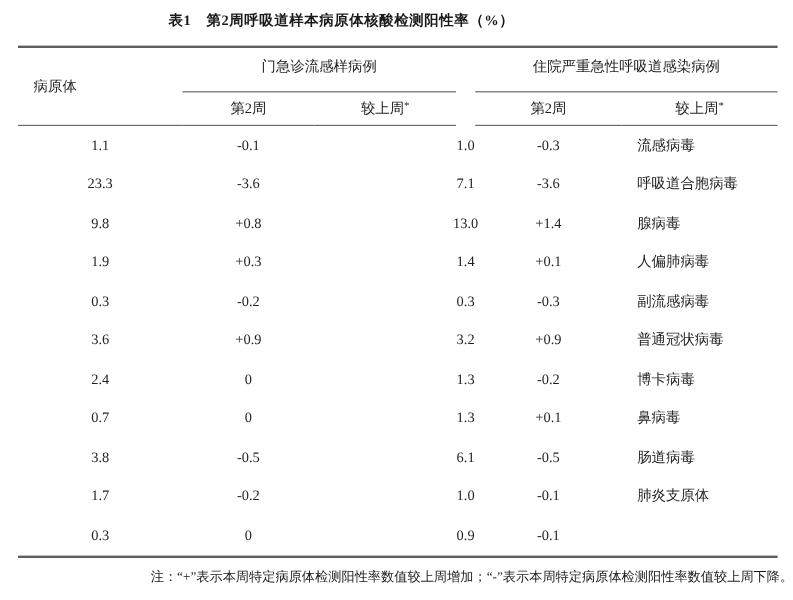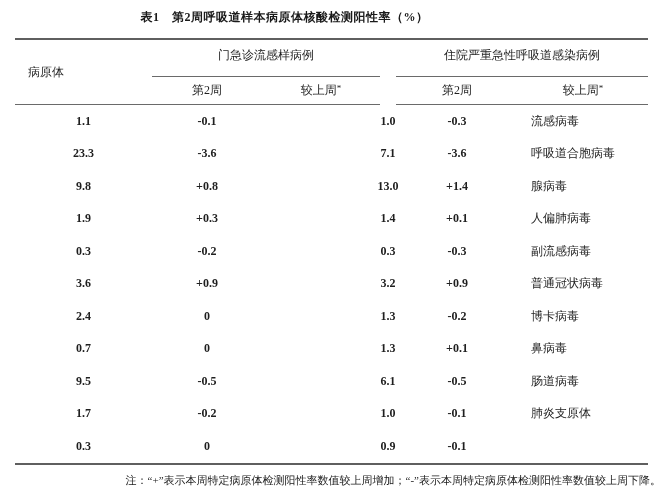--- a/index.html
+++ b/index.html
@@ -56,21 +56,21 @@
 
   .h-sub {
     grid-row: 2;
     justify-content: center;
     border-bottom: 1px solid #6a6a6a;
   }
   .h-sub sup { font-size: 9px; line-height: 1; margin-top: -4px; }
   .h-gap-sub { grid-column: 4; grid-row: 2; }
 
   .c-path { padding-left: 13px; }
-  .c-val  { justify-content: center; font-weight: bold; }
+  .c-val  { justify-content: center; }
   .c-gap  { }
 
   .note {
     position: absolute;
     top: 473px; left: 0; width: 661px;
     text-align: right;
     font-size: 11px;
     color: #1a1a1a;
   }
 </style>
@@ -146,21 +146,21 @@
       <div class="c-gap"></div>
       <div class="c-val">1.3</div>
       <div class="c-val">-0.2</div>
       <div class="c-path">博卡病毒</div>
       <div class="c-val">0.7</div>
       <div class="c-val">0</div>
       <div class="c-gap"></div>
       <div class="c-val">1.3</div>
       <div class="c-val">+0.1</div>
       <div class="c-path">鼻病毒</div>
-      <div class="c-val">9.5</div>
+      <div class="c-val">3.8</div>
       <div class="c-val">-0.5</div>
       <div class="c-gap"></div>
       <div class="c-val">6.1</div>
       <div class="c-val">-0.5</div>
       <div class="c-path">肠道病毒</div>
       <div class="c-val">1.7</div>
       <div class="c-val">-0.2</div>
       <div class="c-gap"></div>
       <div class="c-val">1.0</div>
       <div class="c-val">-0.1</div>

